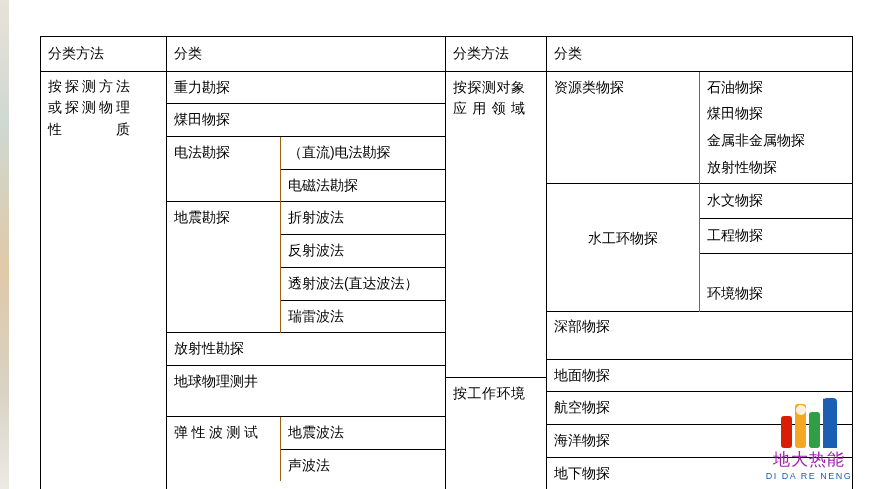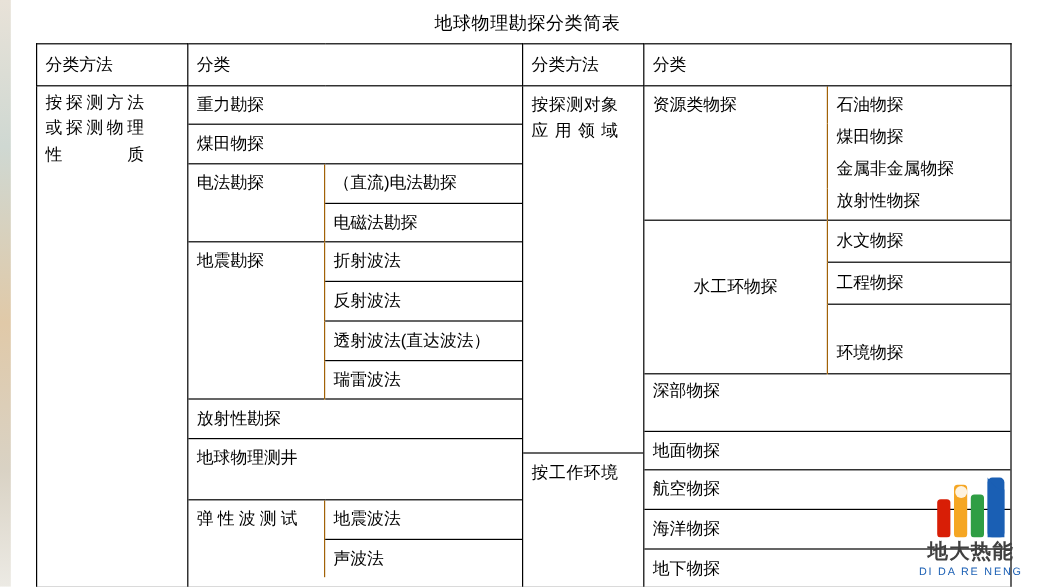--- a/index.html
+++ b/index.html
@@ -25,21 +25,21 @@
     top: 10px;
     left: 0;
     width: 879px;
     text-align: center;
     font-size: 15px;
     letter-spacing: 0.5px;
   }
   .table-wrap {
     position: absolute;
     top: 36px;
-    left: 30px;
+    left: 40px;
     width: 812px;
   }
   table.maintable {
     border-collapse: collapse;
     table-layout: fixed;
     width: 812px;
     font-size: 14px;
   }
   table.maintable > tbody > tr > td {
     border: 1px solid #000000;
@@ -95,22 +95,22 @@
     text-align: center;
   }
   .logo-mark {
     position: relative;
     width: 68px;
     height: 52px;
     margin: 0 auto 3px auto;
   }
   .logo-cn {
     font-size: 17px;
-    font-weight: bold;
-    color: #404040;
+    font-weight: normal;
+    color: #a21caf;
     letter-spacing: 1px;
     line-height: 1.1;
   }
   .logo-en {
     font-size: 9px;
     color: #1a5fb4;
     letter-spacing: 1.5px;
     margin-top: 1px;
   }
   
@@ -122,21 +122,20 @@
     height: 489px;
   }
 </style>
 </head>
 <body>
 
 <div id="page">
 
   <div class="left-stripe" style="background: linear-gradient(to bottom, #e8e2d8 0%, #cfd8d2 25%, #e0c9a8 55%, #d9d2c4 80%, #eceae4 100%);"></div>
 
-  <div class="title">地球物理勘探分类简表</div>
 
   <div class="table-wrap">
     <table class="maintable">
       <colgroup>
         <col style="width:126px">
         <col style="width:114px">
         <col style="width:165px">
         <col style="width:101px">
         <col style="width:153px">
         <col style="width:153px">

